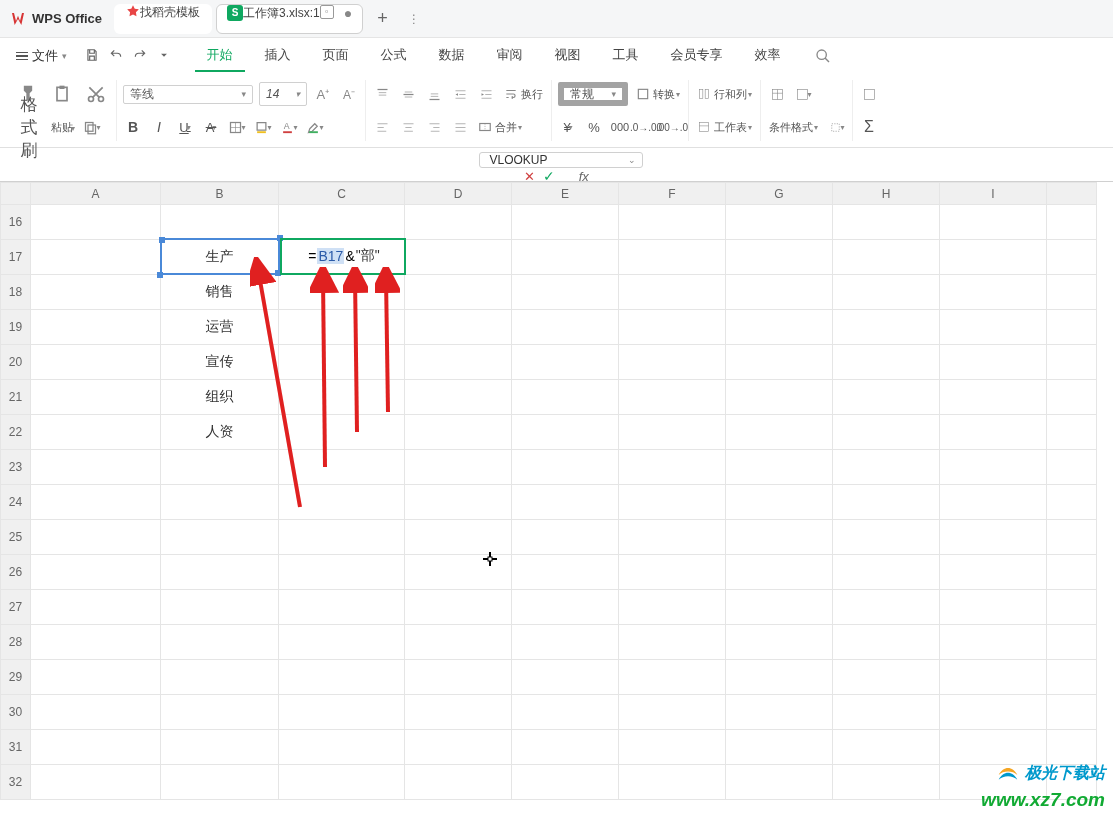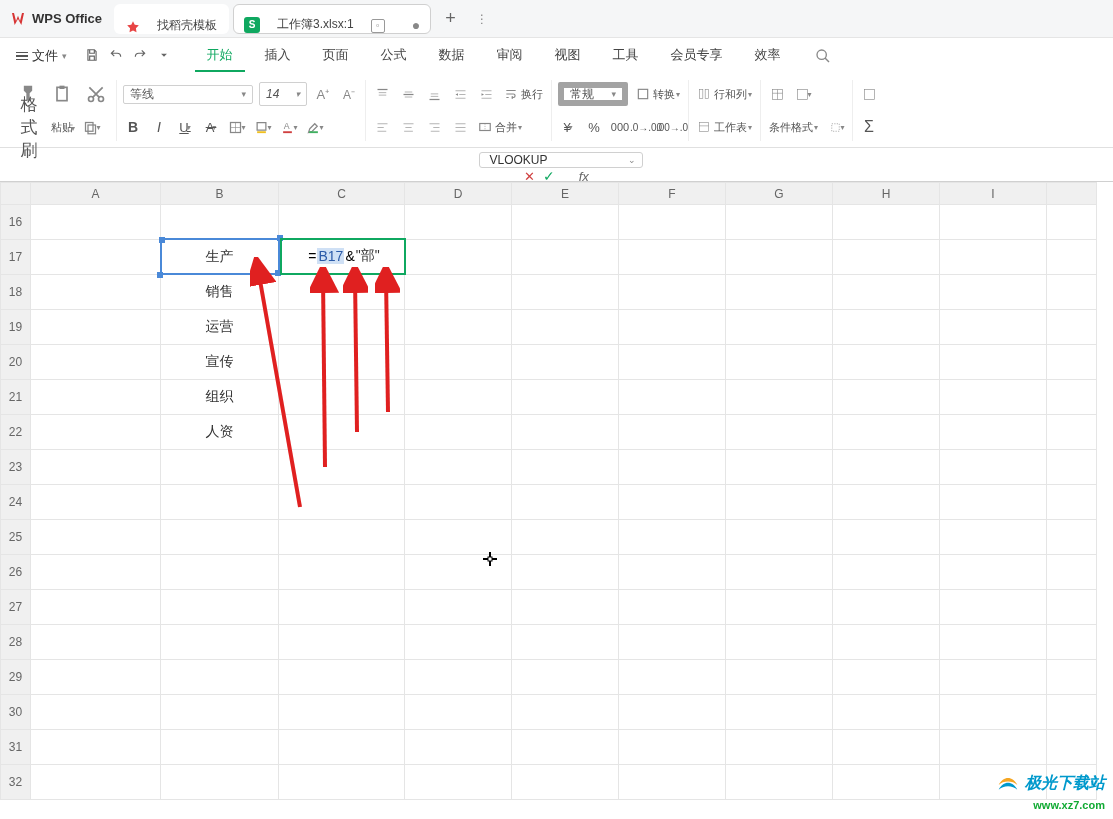--- a/index.html
+++ b/index.html
@@ -2,21 +2,21 @@
 <html><head>
 <meta charset="utf-8">
 <style>
 * { box-sizing: border-box; margin: 0; padding: 0; font-family: "Microsoft YaHei", Arial, sans-serif; }
 body { background: #fff; width: 1113px; height: 819px; overflow: hidden; position: relative; font-size: 12px; }
 
 
 .titlebar { height: 38px; background: #f5f6f7; display: flex; align-items: center; border-bottom: 1px solid #e5e5e5; }
 .logo-wps { display: flex; align-items: center; padding: 0 10px; gap: 6px; font-size: 13px; color: #333; font-weight: 600; }
 .logo-wps svg { width: 16px; height: 16px; }
-.tab { display: flex; align-items: flex-end; gap: 17px; padding: 0 12px; height: 30px; margin: 4px 2px; border-radius: 6px; font-size: 12px; color: #444; }
+.tab { display: flex; align-items: flex-start; gap: 0; padding: 0 12px; height: 30px; margin: 4px 2px; border-radius: 6px; font-size: 12px; color: #444; }
 .tab.template { background: #fff; }
 .tab.active { background: #fff; border: 1px solid #d0d0d0; padding: 0 10px; }
 .tab-spread-icon { background: #0fa860; color: #fff; width: 16px; height: 16px; border-radius: 3px; display: flex; align-items: center; justify-content: center; font-size: 10px; font-weight: bold; }
 .tab-close { color: #888; margin-left: 6px; font-size: 14px; }
 .tab-add { padding: 0 12px; color: #666; font-size: 18px; }
 .tab-menu-icon { width: 14px; height: 14px; border: 1px solid #999; border-radius: 2px; display: inline-flex; align-items: center; justify-content: center; font-size: 8px; color: #666; margin-right:4px; }
 
 
 .menubar { height: 36px; background: #fff; display: flex; align-items: center; padding: 0 8px; }
 .menubar-left { display: flex; align-items: center; gap: 2px; }
@@ -87,21 +87,21 @@
 .arrow-line { stroke: #e02020; stroke-width: 4; }
 
 
 .crosshair { position: absolute; left: 483px; top: 370px; width: 14px; height: 14px; }
 .crosshair::before, .crosshair::after { content:""; position:absolute; background:#000; }
 .crosshair svg { width:14px; height:14px; }
 
 
 .watermark { position: absolute; right: 8px; bottom: 8px; text-align: right; }
 .watermark .zh { font-size: 16px; font-weight: bold; color: #0099cc; font-style: italic; }
-.watermark .url { font-size: 11px; font-weight: bold; color: #11aa33; }
+.watermark .url { font-size: 19px; font-weight: bold; color: #11aa33; font-style: italic; }
 .watermark svg { width: 28px; height: 28px; vertical-align: middle; }
 </style>
 </head>
 <body>
 
 <div class="titlebar">
   <div class="logo-wps">
     <svg viewBox="0 0 24 24">
         <path fill="#d73434" d="M3 3l4 18 5-9 5 9 4-18h-3l-3 12-3-8h-0l-3 8-3-12z"></path>
       </svg>

